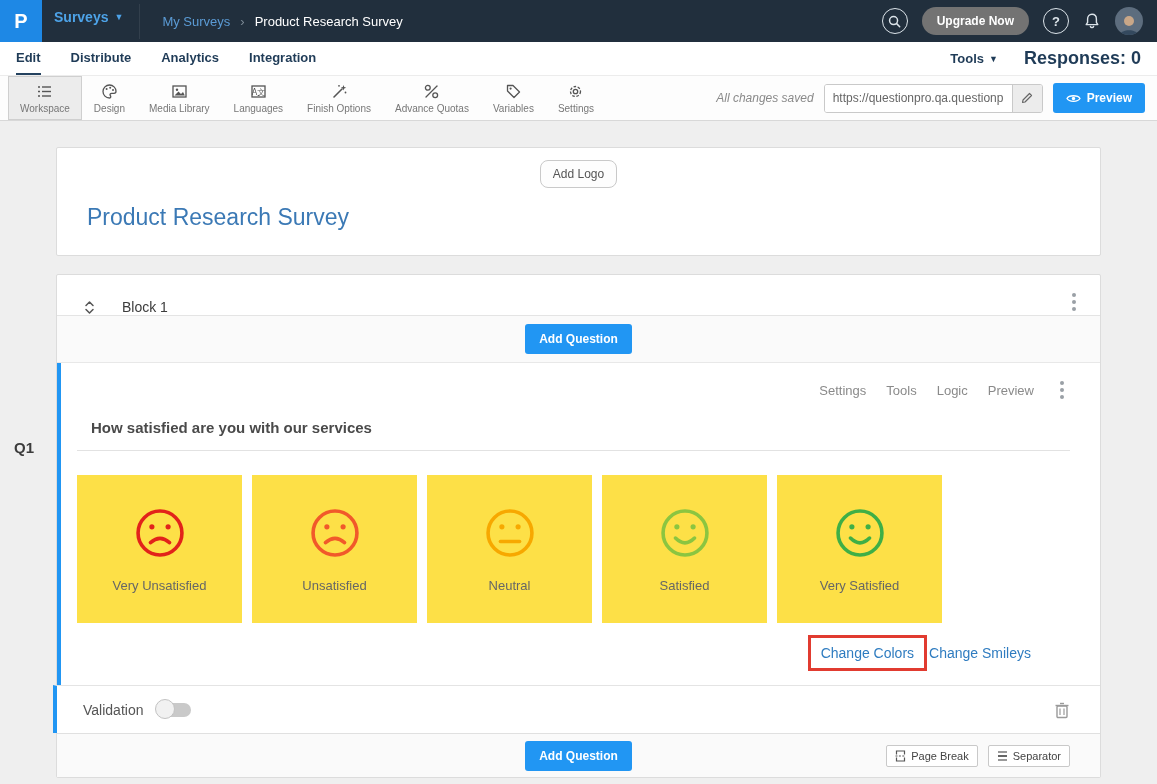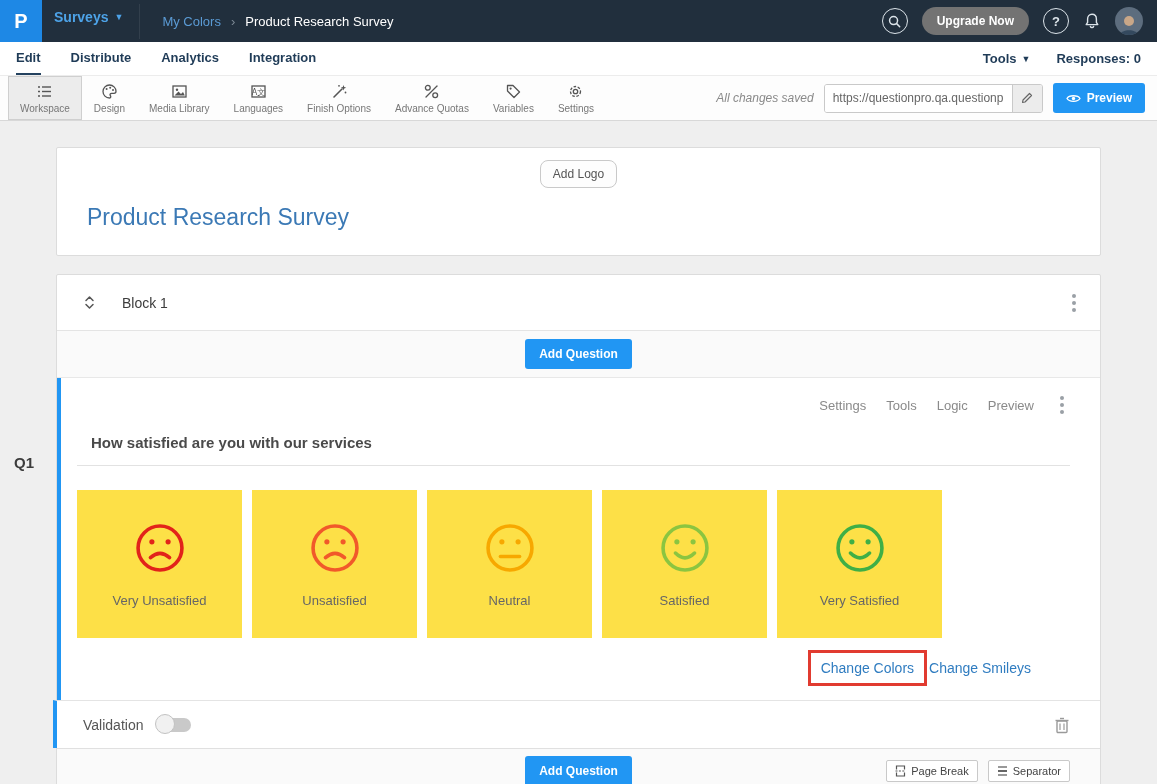--- a/index.html
+++ b/index.html
@@ -29,21 +29,21 @@
 
   
   .nav-row { height:34px; background:#fff; display:flex; align-items:center; padding:0 16px; border-bottom:1px solid #ececec; flex-shrink:0; }
   .nav-tabs { display:flex; gap:30px; height:100%; }
   .nav-tab { display:flex; align-items:center; height:100%; font-size:13px; color:#1f3b57; font-weight:bold; cursor:pointer;
              border-bottom:2px solid transparent; }
   .nav-tab.active { border-bottom:2px solid #24425f; }
   .nav-right { margin-left:auto; display:flex; align-items:center; gap:26px; }
   .tools-link { font-size:13px; color:#1f3b57; font-weight:bold; cursor:pointer; display:flex; align-items:center; gap:5px; }
   .tools-link .caret { color:#1f3b57; }
-  .responses { font-size:13px; color:#1f3b57; font-weight:bold; }
+  .responses { font-size:18px; color:#1f3b57; font-weight:bold; }
 
   
   .toolbar { height:45px; background:#fdfdfd; border-bottom:1px solid #d8d8d8; display:flex; align-items:stretch; padding-left:8px; flex-shrink:0; }
   .tool { display:flex; flex-direction:column; align-items:center; justify-content:center; gap:3px; padding:0 11px;
           color:#666; cursor:pointer; border:1px solid transparent; }
   .tool.active { background:#ececec; border:1px solid #cfcfcf; }
   .tool-label { font-size:10px; color:#777; white-space:nowrap; }
   .tool svg { display:block; }
   .toolbar-right { margin-left:auto; display:flex; align-items:center; gap:10px; padding-right:12px; }
   .save-status { font-size:12px; color:#8a8a8a; font-style:italic; }
@@ -59,21 +59,21 @@
   .page { width:1045px; margin:0 auto; }
   .card { background:#fff; border:1px solid #dcdcdc; border-radius:2px; }
 
   .survey-header-card { margin-bottom:18px; padding-bottom:24px; }
   .add-logo-wrap { text-align:center; padding-top:12px; }
   .add-logo-btn { background:#fdfdfd; border:1px solid #c9c9c9; border-radius:8px; font-size:12px; color:#555; padding:6px 12px;
                   cursor:pointer; font-family:inherit; }
   .survey-title { font-size:23px; color:#3b79b5; font-weight:normal; margin:16px 0 0 30px; }
 
   
-  .block-header { height:56px; display:flex; align-items:center; padding:0 18px; border-bottom:1px solid #e4e4e4; }
+  .block-header { height:41px; display:flex; align-items:flex-end; padding:0 18px; border-bottom:1px solid #e4e4e4; }
   .collapse-icon { color:#555; cursor:pointer; display:flex; margin-left:8px; }
   .block-title { font-size:14px; color:#3c3c3c; margin-left:26px; }
   .more-dots { margin-left:auto; display:flex; flex-direction:column; gap:3px; cursor:pointer; padding:4px 6px; }
   .more-dots i { width:4px; height:4px; border-radius:50%; background:#9aa0a6; display:block; }
 
   .add-band { background:#fafafa; border-bottom:1px solid #e8e8e8; text-align:center; padding:8px 0; }
   .add-question-btn { background:#2196f3; border:none; color:#fff; font-size:12px; font-weight:bold; padding:8px 14px;
                       border-radius:3px; cursor:pointer; font-family:inherit; }
 
   .question-area { border-left:4px solid #2196f3; position:relative; padding:14px 30px 14px 16px; }
@@ -117,21 +117,21 @@
 
   <header class="topbar">
     <div class="logo-box">
       <span>P</span>
     </div>
     <div class="product-switch">
       <span>Surveys</span>
       <span class="caret">▼</span>
     </div>
     <div class="breadcrumb">
-      <span class="crumb-parent">My Colors</span>
+      <span class="crumb-parent">My Surveys</span>
       <span class="crumb-sep">›</span>
       <span class="crumb-current">Product Research Survey</span>
     </div>
     <div class="topbar-right">
       <div class="round-icon">
         <svg width="13" height="13" viewBox="0 0 14 14">
           <circle cx="6" cy="6" r="4.3" fill="none" stroke="currentColor" stroke-width="1.6"></circle>
           <line x1="9.3" y1="9.3" x2="12.6" y2="12.6" stroke="currentColor" stroke-width="1.6" stroke-linecap="round"></line>
         </svg>
       </div>

